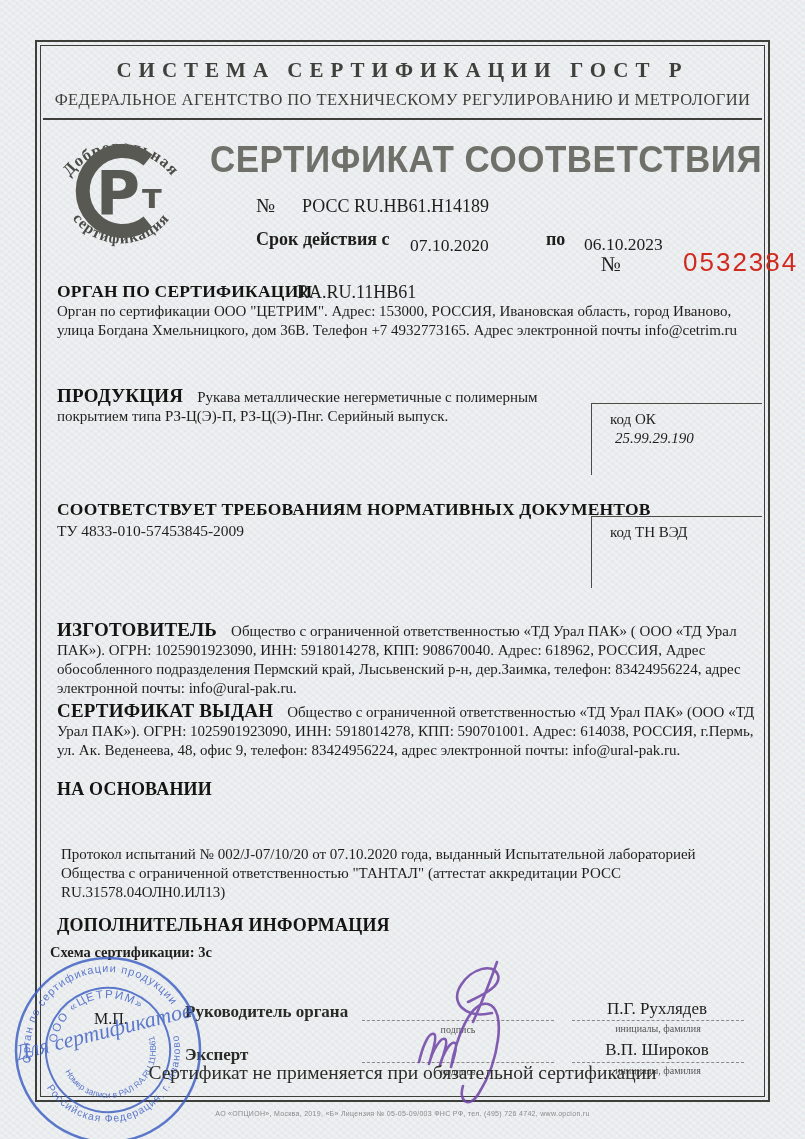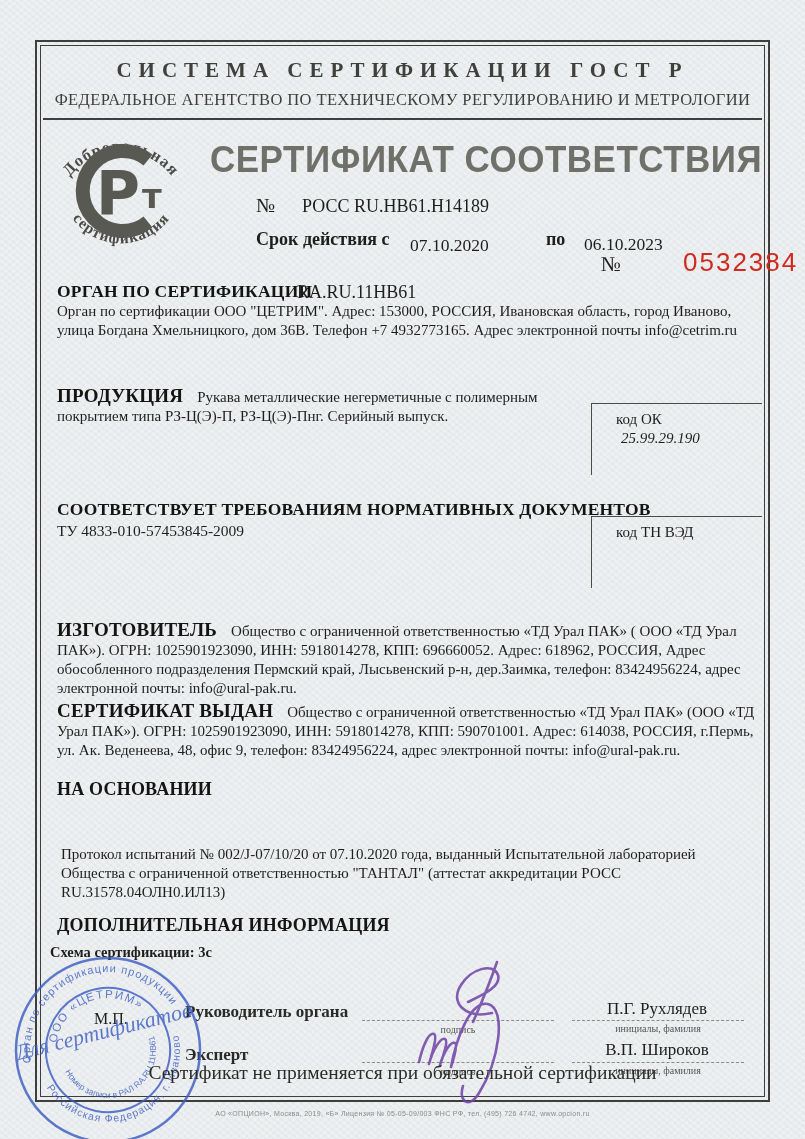--- a/index.html
+++ b/index.html
@@ -33,21 +33,21 @@
   .certno-val{left:302px;top:196px;font-size:18px;}
   .validity-lbl{left:256px;top:229px;font-size:18px;font-weight:600;}
   .date-from{left:410px;top:235px;font-size:17.5px;}
   .to-lbl{left:546px;top:229px;font-size:18px;font-weight:600;}
   .date-to{left:584px;top:234px;font-size:17.5px;}
   .formno-sym{left:601px;top:252px;font-size:21px;}
   .formno-val{left:647px;top:247px;font-family:Liberation Sans, sans-serif;font-size:26px;letter-spacing:2px;color:var(--red);margin-left:36px;}
   .sec-lbl{font-weight:bold;font-size:17.5px;letter-spacing:.2px;color:#141412;}
   .par{position:absolute;font-size:15px;line-height:19px;white-space:normal;}
   .inline-lbl{font-weight:bold;font-size:19px;letter-spacing:.2px;color:#141412;margin-right:14px;}
-  .code-box{position:absolute;border-top:1.5px solid #4a4a47;border-left:1.5px solid #4a4a47;width:171px;height:72px;padding:7px 0 0 24px;font-size:15px;white-space:nowrap;}
+  .code-box{position:absolute;border-top:1.5px solid #4a4a47;border-left:1.5px solid #4a4a47;width:171px;height:72px;padding:7px 0 0 18px;font-size:15px;white-space:nowrap;}
   .code-box .code-val{display:block;padding-left:5px;margin-top:2px;font-style:italic;}
   .sig-lbl{font-weight:bold;font-size:17px;color:#2a2a27;}
   .sig-line{position:absolute;border-bottom:1.2px dashed #8a8a8a;height:1px;}
   .sig-cap{position:absolute;font-size:10px;color:#555;white-space:nowrap;transform:translateX(-50%);}
   .sig-name{position:absolute;font-size:17px;white-space:nowrap;transform:translateX(-50%);}
   .footer-note{left:43px;width:719px;top:1062px;text-align:center;font-size:19.5px;color:#2c2c29;}
   .print-info{left:0;right:0;top:1110px;text-align:center;font-size:7px;color:#8a8a8a;letter-spacing:.3px;font-family:"Liberation Sans",sans-serif;}
   svg{overflow:visible;}
 </style>
 </head>
@@ -101,21 +101,21 @@
   <span class="code-val">25.99.29.190</span>
 </div>
 
 <span class="abs sec-lbl" style="left:57px;top:499px;">СООТВЕТСТВУЕТ ТРЕБОВАНИЯМ НОРМАТИВНЫХ ДОКУМЕНТОВ</span>
 <span class="abs" style="left:57px;top:522px;font-size:15.5px;">ТУ  4833-010-57453845-2009</span>
 <div class="code-box" style="left:591px;top:516px;">
   <span>код ТН ВЭД</span>
 </div>
 
 <div class="par" style="left:57px;top:620px;width:708px;">
-  <span class="inline-lbl">ИЗГОТОВИТЕЛЬ</span><span>Общество с ограниченной ответственностью «ТД Урал ПАК» ( ООО «ТД Урал ПАК»). ОГРН: 1025901923090, ИНН: 5918014278, КПП: 696660052. Адрес: 618962, РОССИЯ, Адрес обособленного подразделения Пермский край, Лысьвенский р-н, дер.Заимка, телефон: 83424956224, адрес электронной почты: info@ural-pak.ru.</span>
+  <span class="inline-lbl">ИЗГОТОВИТЕЛЬ</span><span>Общество с ограниченной ответственностью «ТД Урал ПАК» ( ООО «ТД Урал ПАК»). ОГРН: 1025901923090, ИНН: 5918014278, КПП: 908670040. Адрес: 618962, РОССИЯ, Адрес обособленного подразделения Пермский край, Лысьвенский р-н, дер.Заимка, телефон: 83424956224, адрес электронной почты: info@ural-pak.ru.</span>
 </div>
 
 <div class="par" style="left:57px;top:701px;width:700px;">
   <span class="inline-lbl">СЕРТИФИКАТ ВЫДАН</span><span>Общество с ограниченной ответственностью «ТД Урал ПАК» (ООО «ТД Урал ПАК»). ОГРН: 1025901923090, ИНН: 5918014278, КПП: 590701001. Адрес: 614038, РОССИЯ, г.Пермь, ул. Ак. Веденеева, 48, офис 9, телефон: 83424956224, адрес электронной почты: info@ural-pak.ru.</span>
 </div>
 
 <span class="abs sec-lbl" style="left:57px;top:779px;font-size:18px;">НА ОСНОВАНИИ</span>
 <div class="par" style="left:61px;top:801px;width:692px;margin-top:44px;">Протокол испытаний № 002/J-07/10/20 от 07.10.2020 года, выданный Испытательной лабораторией Общества с ограниченной ответственностью "ТАНТАЛ" (аттестат аккредитации РОСС RU.31578.04ОЛН0.ИЛ13)</div>
 
 <span class="abs sec-lbl" style="left:57px;top:915px;font-size:18px;">ДОПОЛНИТЕЛЬНАЯ ИНФОРМАЦИЯ</span>

